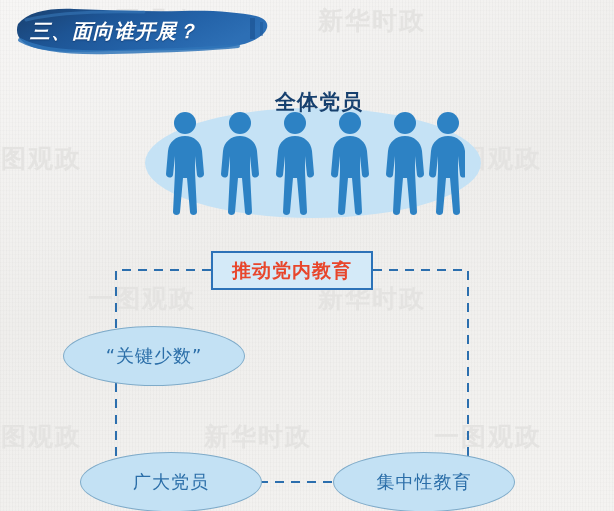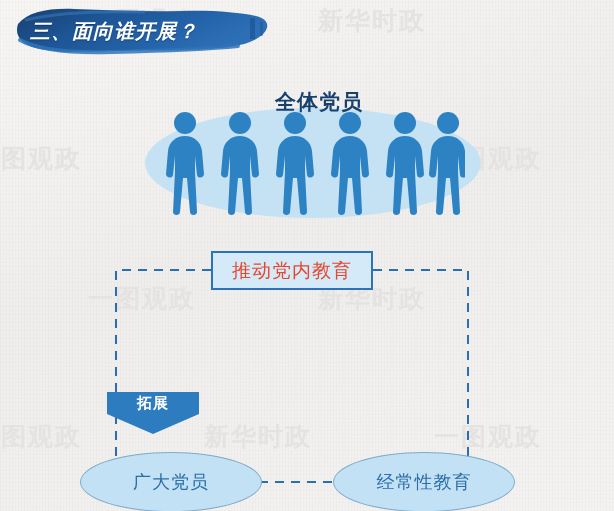--- a/index.html
+++ b/index.html
@@ -137,21 +137,21 @@
   .node-box {
     position: absolute;
     z-index: 5;
     box-sizing: border-box;
     background: #d4eaf8;
     border: 2px solid #2c72b8;
     display: flex;
     align-items: center;
     justify-content: center;
     font-size: 19px;
-    font-weight: 400;
+    font-weight: 700;
     color: #e8462c;
     letter-spacing: 1px;
   }
   #node-center {
     left: 211px;
     top: 11px;
     width: 162px;
     height: 39px;
   }
 
@@ -272,28 +272,23 @@
         <path d="M211,30 L116,30 L116,242"></path>
 
         <path d="M373,30 L468,30 L468,242"></path>
 
         <path d="M243,242 L337,242"></path>
       </g>
     </svg>
 
     <div class="node-box" id="node-center">推动党内教育</div>
 
+    <div class="ellipse-node" id="node-key-minority">“关键少数”</div>
 
 
     <div class="ellipse-node" id="node-broad-members">广大党员</div>
 
-    <div class="ellipse-node" id="node-regular-edu">经常性教育</div>
-
-    <div class="arrow-wrap" id="arrow-left">
-      <svg width="92" height="46" viewBox="0 0 92 46">
-        <path d="M0,4 L92,4 L92,26 L46,46 L0,26 Z" fill="#2e7cc0"></path>
-      </svg>
-      <div class="arrow-label">拓展</div>
-    </div>
+    <div class="ellipse-node" id="node-regular-edu">集中性教育</div>
+
 
 
   </div>
 </div>
 
 </body></html>

